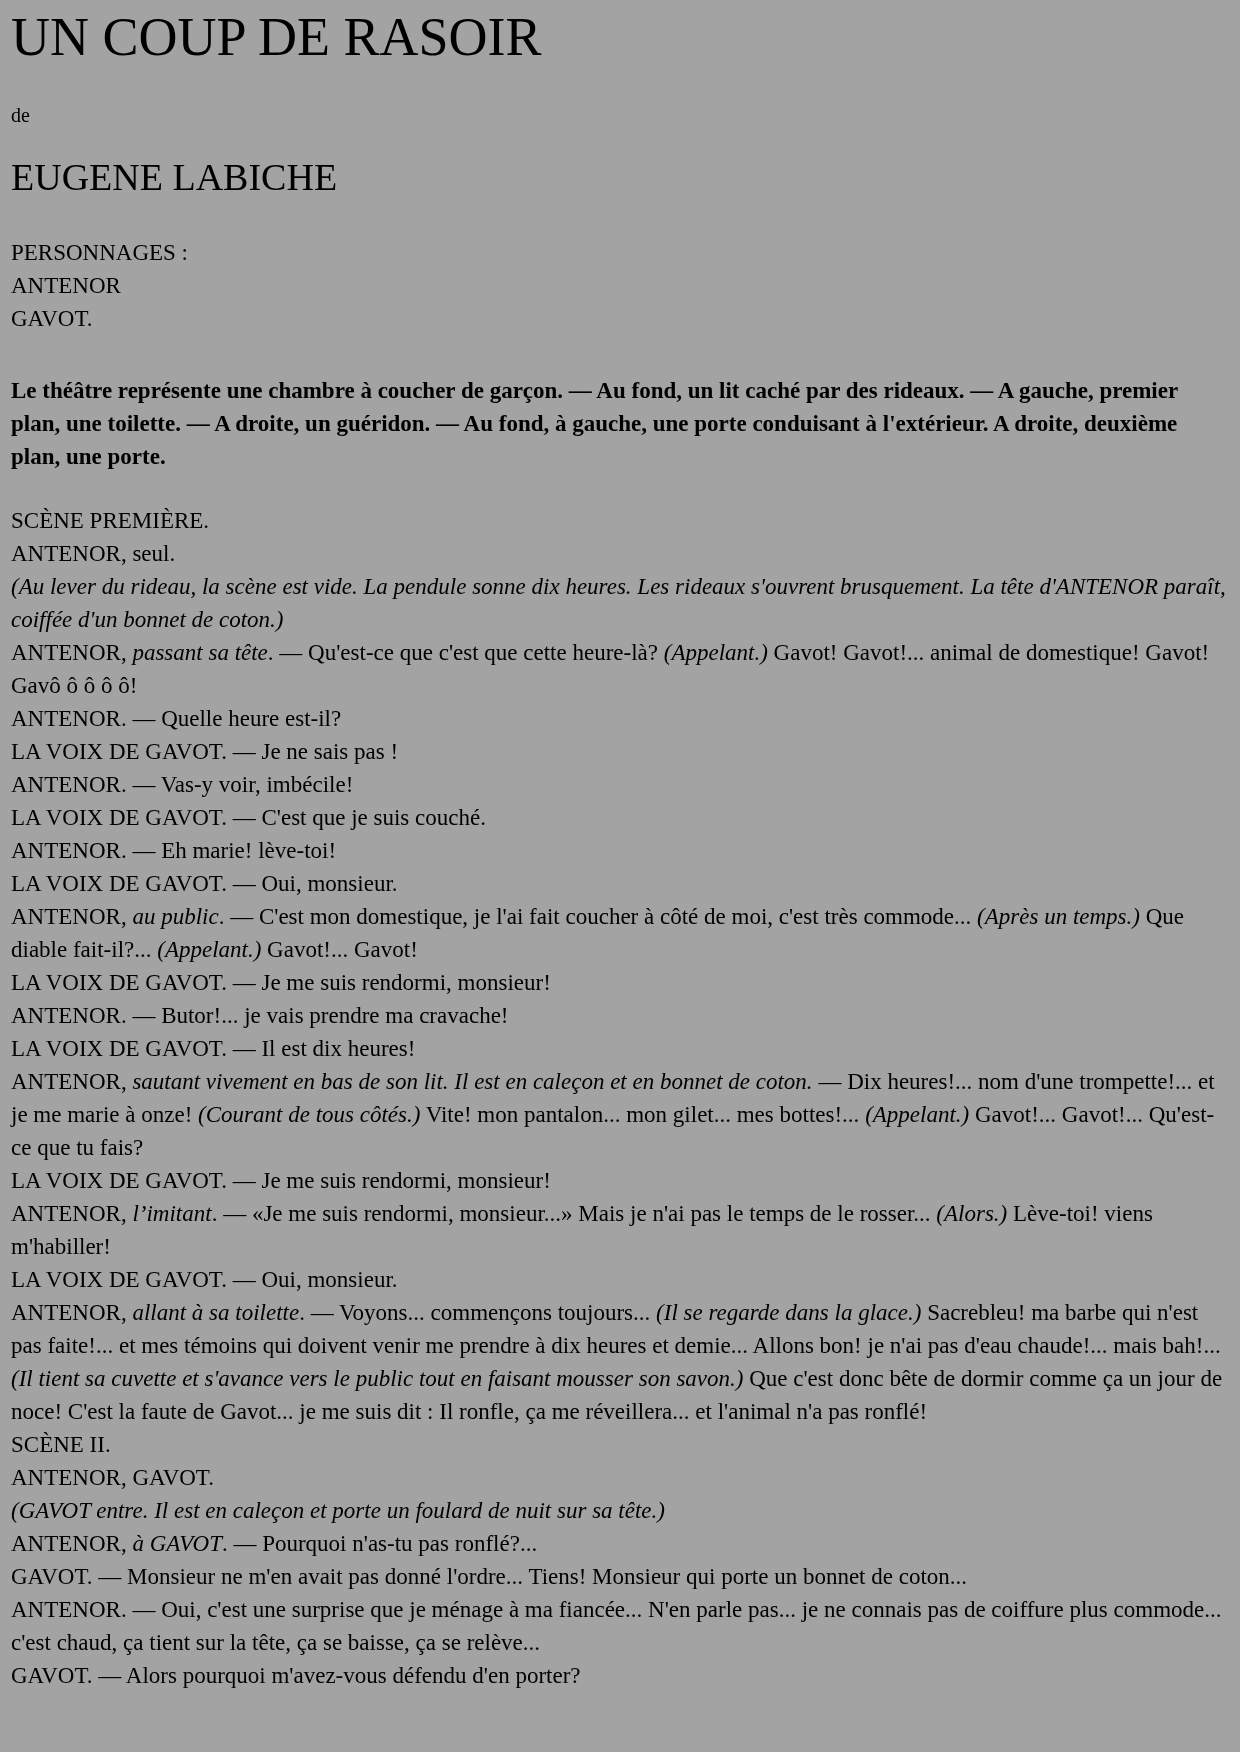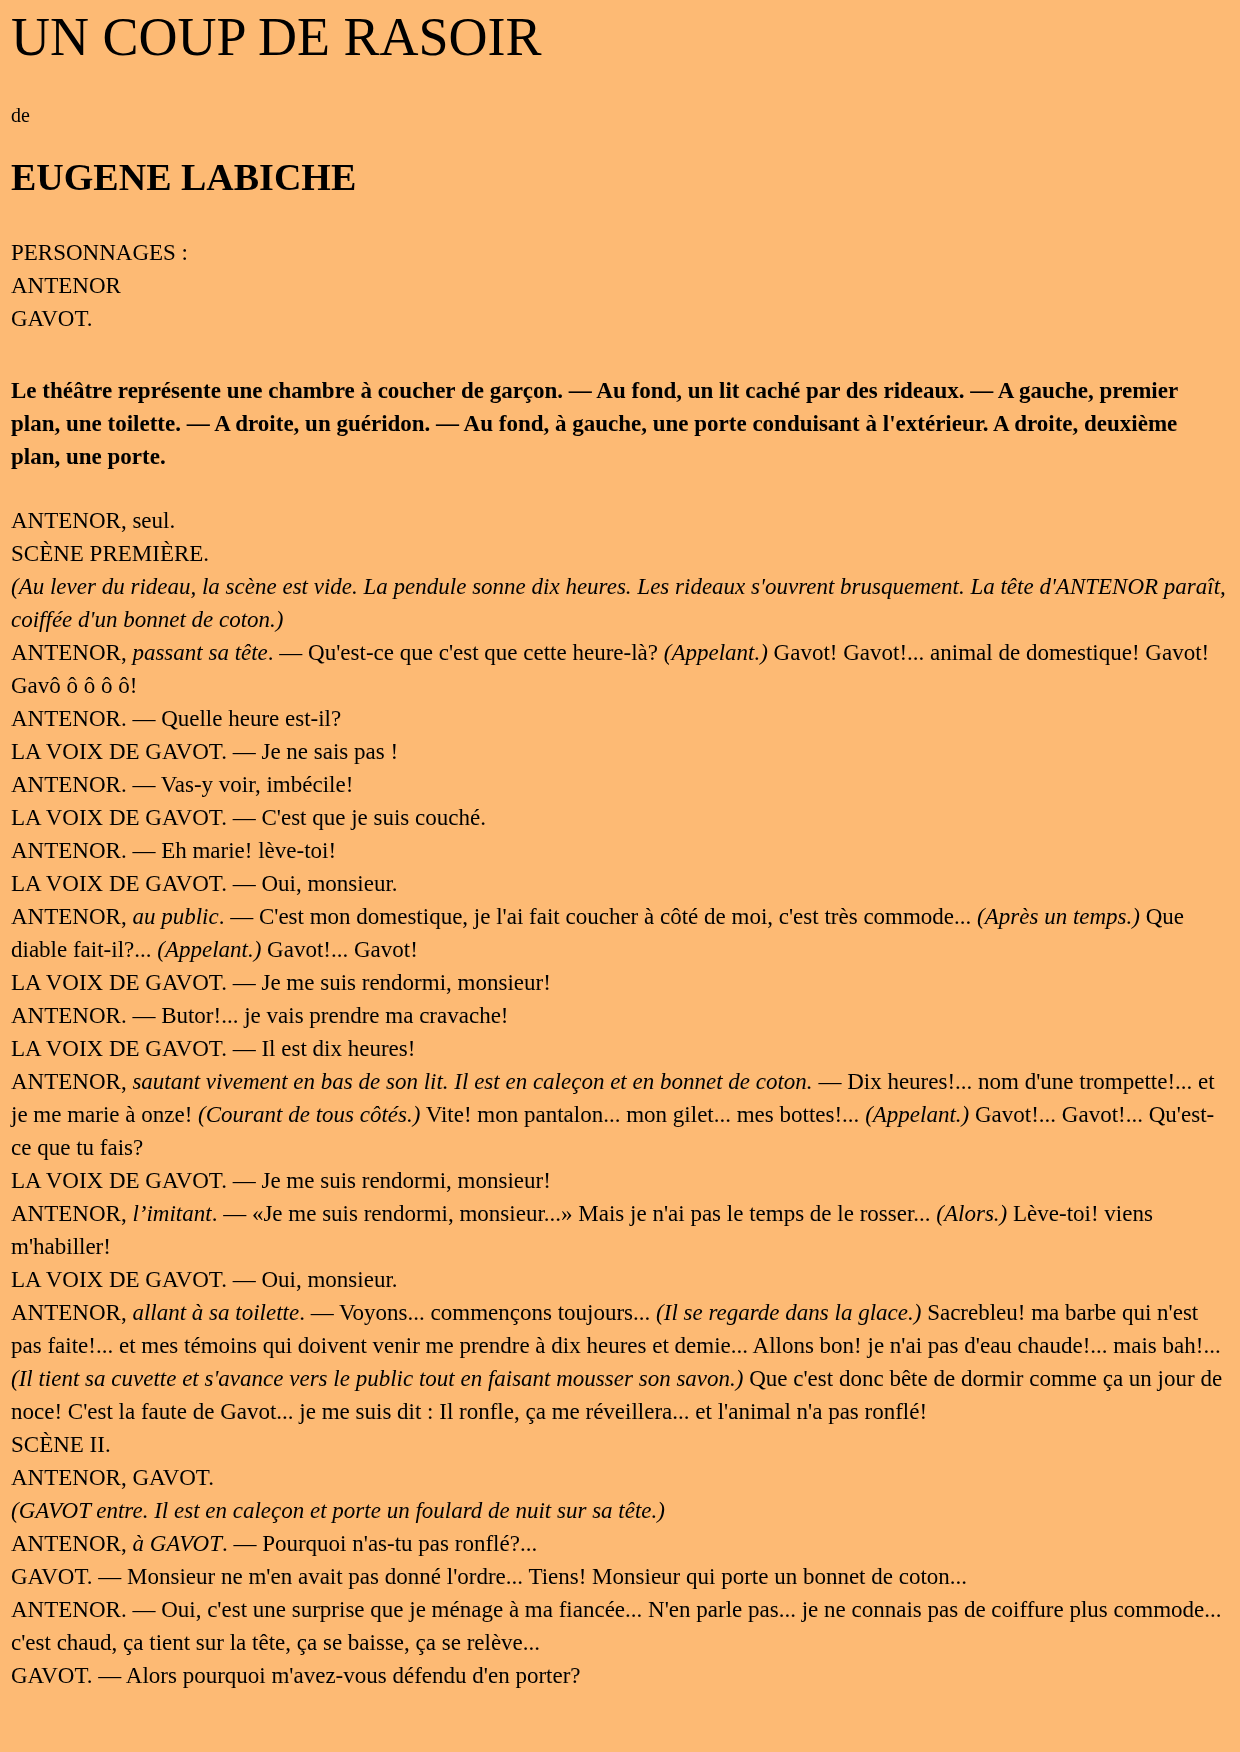--- a/index.html
+++ b/index.html
@@ -6,39 +6,39 @@
   html, body {
     margin: 0;
     padding: 0;
     background: #ffffff;
   }
   .page {
     width: 1240px;
     min-height: 1752px;
     box-sizing: border-box;
     padding: 8px 11px 10px 11px;
-    background: #fdba74;
+    background: #a3a3a3;
     color: #000000;
     font-family: "Liberation Serif", serif;
   }
   .title {
     font-size: 54px;
     font-weight: normal;
     line-height: 1.1;
     margin: 0 0 32px 0;
     letter-spacing: 0;
   }
   .byline {
     font-size: 20px;
     line-height: 33px;
     margin: 0;
   }
   .author {
     font-size: 38px;
-    font-weight: bold;
+    font-weight: normal;
     line-height: 1.2;
     margin: 23px 0 0 0;
   }
   .cast {
     font-size: 23px;
     line-height: 33px;
     margin: 35px 0 0 0;
   }
   .stage-setting {
     font-size: 23px;
@@ -72,22 +72,22 @@
 
   <p class="cast">
     <span>PERSONNAGES :</span><br>
     <span>ANTENOR</span><br>
     <span>GAVOT.</span>
   </p>
 
   <p class="stage-setting">Le théâtre représente une chambre à coucher de garçon. — Au fond, un lit caché par des rideaux. — A gauche, premier plan, une toilette. — A droite, un guéridon. — Au fond, à gauche, une porte conduisant à l'extérieur. A droite, deuxième plan, une porte.</p>
 
   <div class="script" id="script-lines">
+      <div class="line"><span class="">SCÈNE PREMIÈRE.</span></div>
       <div class="line"><span class="">ANTENOR, seul.</span></div>
-      <div class="line"><span class="">SCÈNE PREMIÈRE.</span></div>
       <div class="line"><span class="it">(Au lever du rideau, la scène est vide. La pendule sonne dix heures. Les rideaux s'ouvrent brusquement. La tête d'ANTENOR paraît, coiffée d'un bonnet de coton.)</span></div>
       <div class="line"><span class="">ANTENOR, </span><span class="it">passant sa tête</span><span class="">. — Qu'est-ce que c'est que cette heure-là? </span><span class="it">(Appelant.)</span><span class=""> Gavot! Gavot!... animal de domestique! Gavot! Gavô ô ô ô ô!</span></div>
       <div class="line"><span class="">ANTENOR. — Quelle heure est-il?</span></div>
       <div class="line"><span class="">LA VOIX DE GAVOT. — Je ne sais pas !</span></div>
       <div class="line"><span class="">ANTENOR. — Vas-y voir, imbécile!</span></div>
       <div class="line"><span class="">LA VOIX DE GAVOT. — C'est que je suis couché.</span></div>
       <div class="line"><span class="">ANTENOR. — Eh marie! lève-toi!</span></div>
       <div class="line"><span class="">LA VOIX DE GAVOT. — Oui, monsieur.</span></div>
       <div class="line"><span class="">ANTENOR, </span><span class="it">au public</span><span class="">. — C'est mon domestique, je l'ai fait coucher à côté de moi, c'est très commode... </span><span class="it">(Après un temps.)</span><span class=""> Que diable fait-il?... </span><span class="it">(Appelant.)</span><span class=""> Gavot!... Gavot!</span></div>
       <div class="line"><span class="">LA VOIX DE GAVOT. — Je me suis rendormi, monsieur!</span></div>

